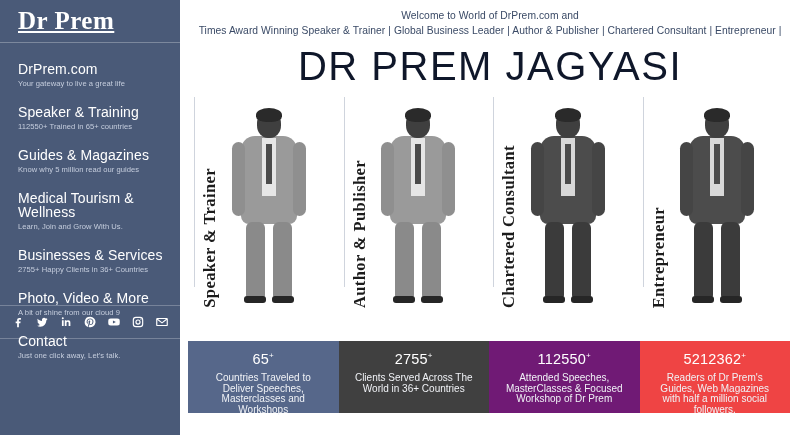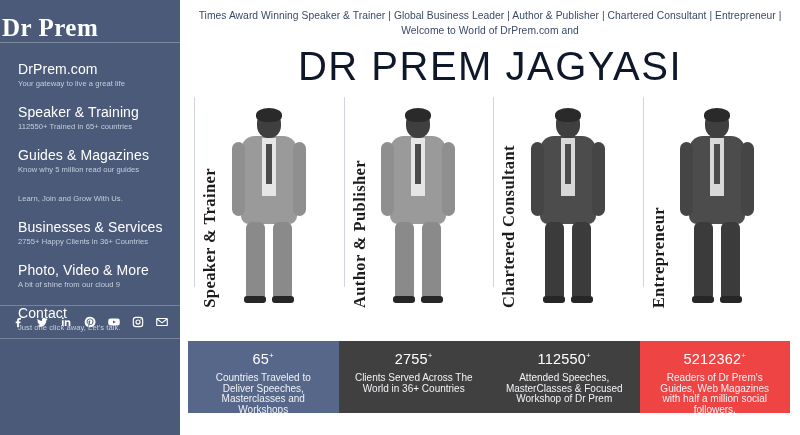--- a/index.html
+++ b/index.html
@@ -21,22 +21,23 @@
     width: 180px;
     height: 435px;
     background: #4a5a78;
     color: #ffffff;
     position: relative;
     flex: 0 0 180px;
   }
   .logo-block {
     height: 42px;
     display: flex;
-    align-items: flex-end;
-    padding-left: 2px;
+    align-items: center;
+    padding-left: 18px;
+    text-decoration: underline;
   }
   .logo-text {
     font-family: "Liberation Serif", serif;
     font-size: 25px;
     font-weight: bold;
     letter-spacing: 0.5px;
     color: #ffffff;
   }
   .logo-rule {
     height: 1px;
@@ -274,20 +275,21 @@
       </div>
       <div class="nav-item">
         <div class="nav-title">Speaker &amp; Training</div>
         <div class="nav-sub">112550+ Trained in 65+ countries</div>
       </div>
       <div class="nav-item">
         <div class="nav-title">Guides &amp; Magazines</div>
         <div class="nav-sub">Know why 5 million read our guides</div>
       </div>
       <div class="nav-item">
+        <div class="nav-title">Medical Tourism &amp; Wellness</div>
         <div class="nav-sub">Learn, Join and Grow With Us.</div>
       </div>
       <div class="nav-item">
         <div class="nav-title">Businesses &amp; Services</div>
         <div class="nav-sub">2755+ Happy Clients in 36+ Countries</div>
       </div>
       <div class="nav-item">
         <div class="nav-title">Photo, Video &amp; More</div>
         <div class="nav-sub">A bit of shine from our cloud 9</div>
       </div>
@@ -335,22 +337,22 @@
             <rect x="3" y="6" width="18" height="12" rx="1"></rect>
             <path d="M3.5 7l8.5 6.5L20.5 7"></path>
           </svg>
       </span>
     </div>
   </aside>
 
   <section class="main">
 
     <div class="tagline">
+      <div>Welcome to World of DrPrem.com and</div>
       <div>Times Award Winning Speaker &amp; Trainer | Global Business Leader | Author &amp; Publisher | Chartered Consultant | Entrepreneur |</div>
-      <div>Welcome to World of DrPrem.com and</div>
     </div>
 
     <h1 class="hero-title">DR PREM JAGYASI</h1>
 
     <div class="personas">
 
       <div class="persona">
         <span class="divider"></span>
         <span class="vlabel">Speaker &amp; Trainer</span>
         <div class="figure">
@@ -442,21 +444,21 @@
 
     <div class="stats">
       <div class="stat" style="background:#56678a">
         <div class="stat-num"><span>65</span><sup>+</sup></div>
         <div class="stat-label">Countries Traveled to Deliver Speeches, Masterclasses and Workshops</div>
       </div>
       <div class="stat" style="background:#404040">
         <div class="stat-num"><span>2755</span><sup>+</sup></div>
         <div class="stat-label">Clients Served Across The World in 36+ Countries</div>
       </div>
-      <div class="stat" style="background:#404040">
+      <div class="stat" style="background:#701a75">
         <div class="stat-num"><span>112550</span><sup>+</sup></div>
         <div class="stat-label">Attended Speeches, MasterClasses &amp; Focused Workshop of Dr Prem</div>
       </div>
       <div class="stat" style="background:#ef4444">
         <div class="stat-num"><span>5212362</span><sup>+</sup></div>
         <div class="stat-label">Readers of Dr Prem's Guides, Web Magazines with half a million social followers.</div>
       </div>
     </div>
 
   </section>

